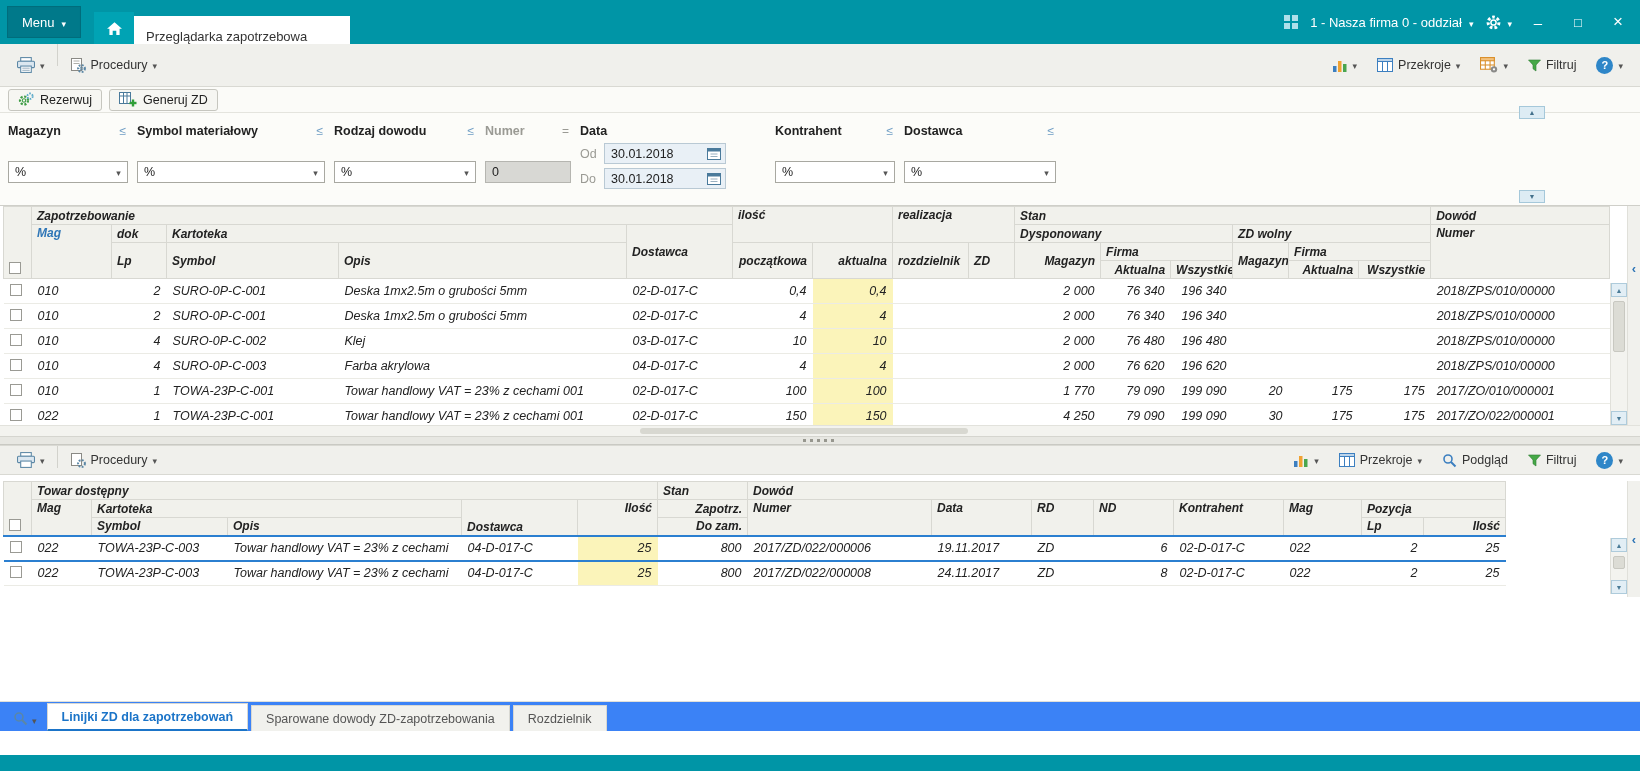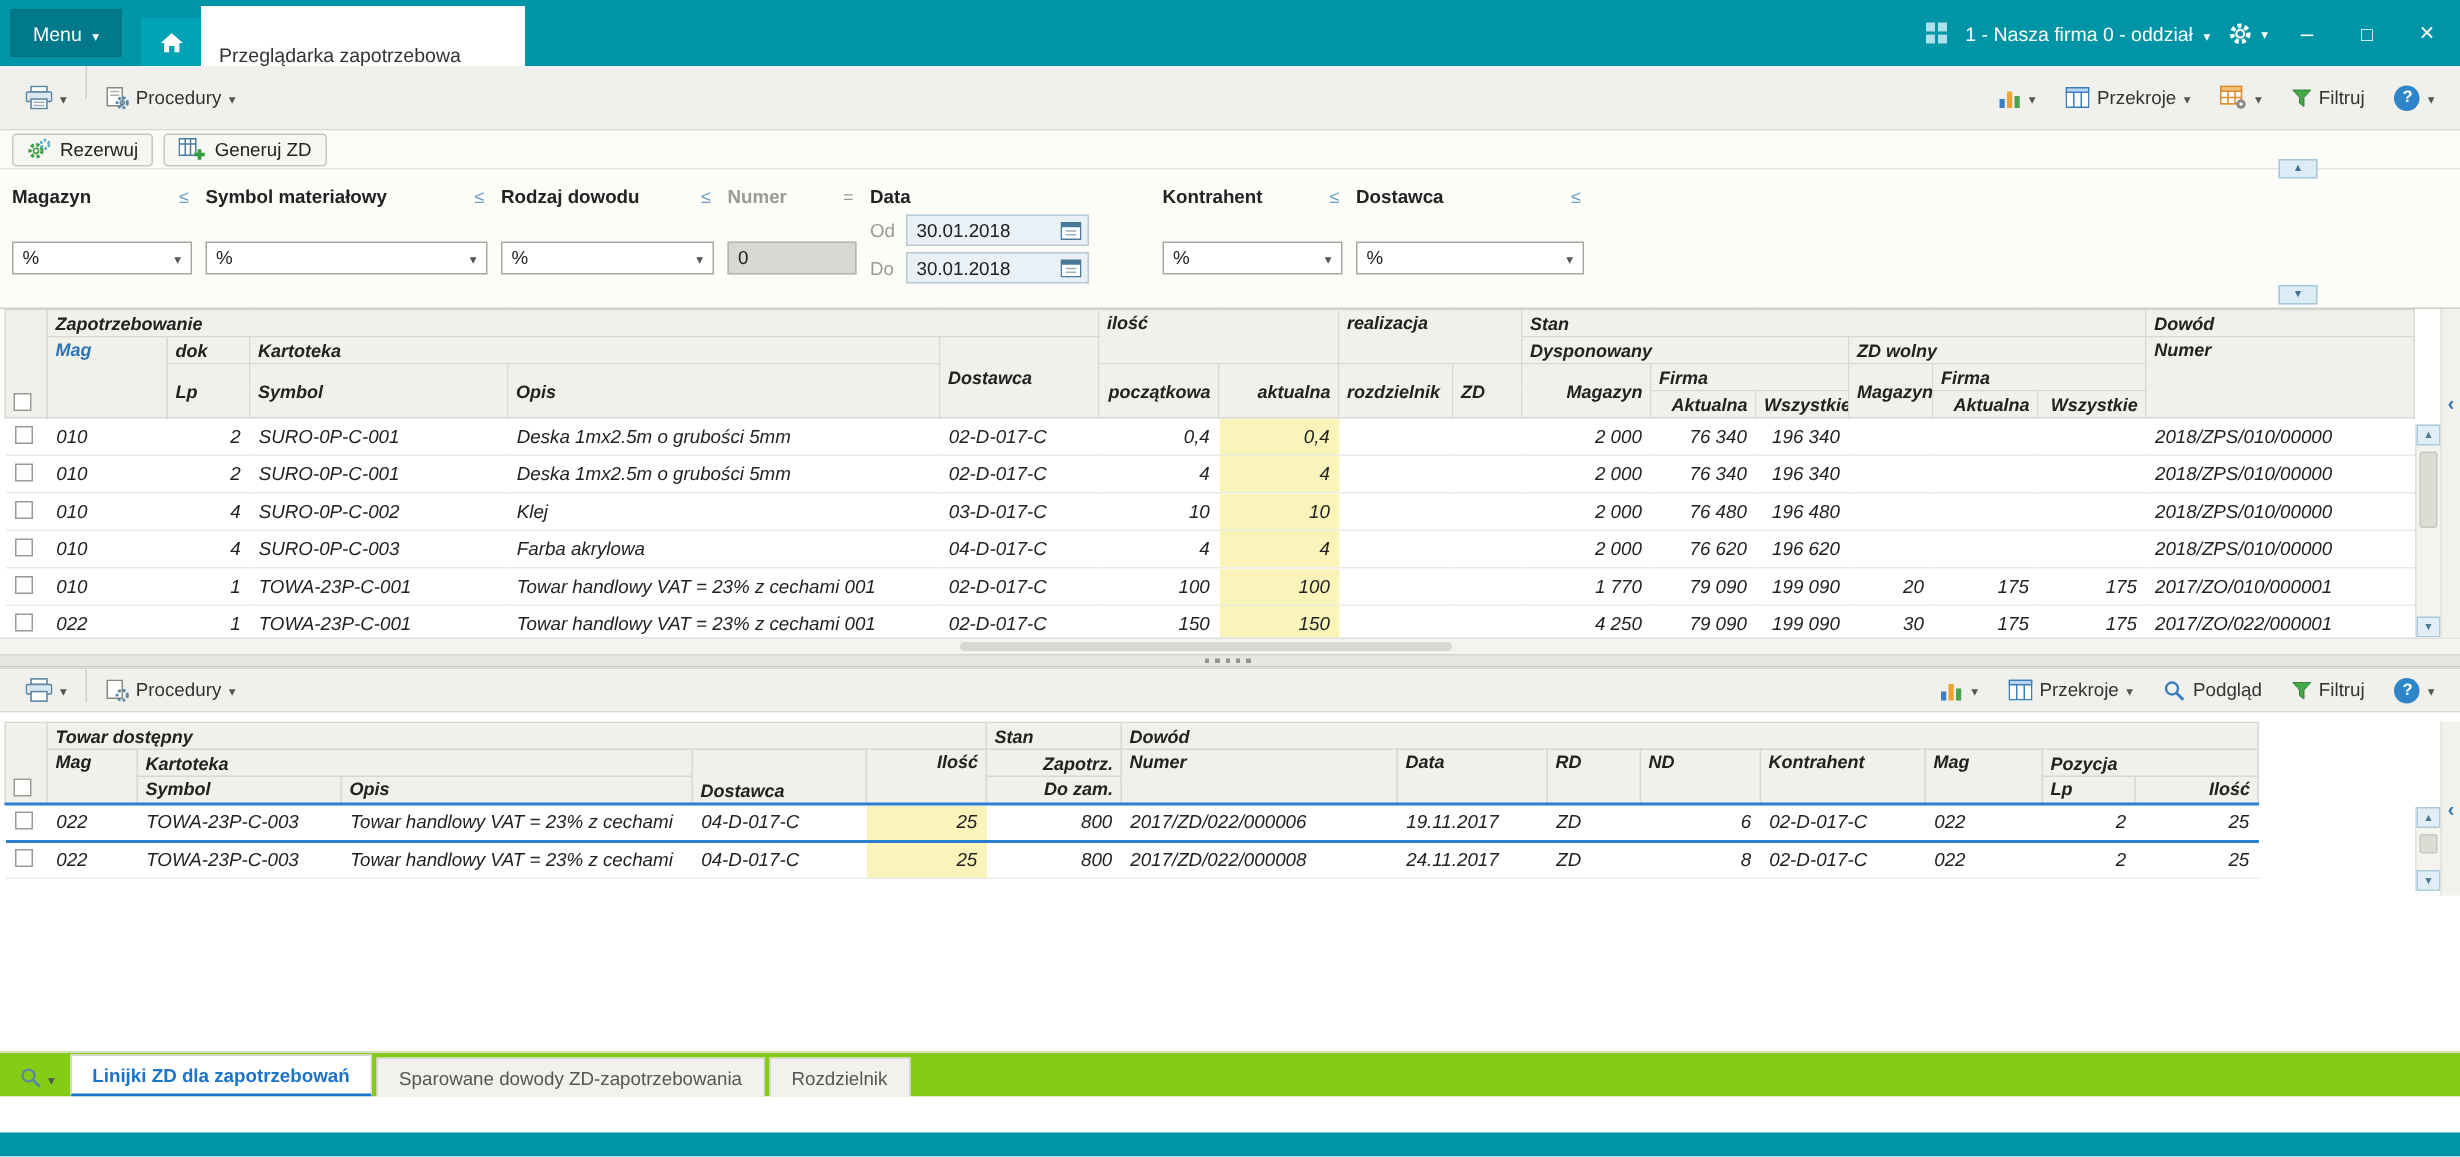--- a/index.html
+++ b/index.html
@@ -9,22 +9,22 @@
 
   
   .titlebar { flex: 0 0 44px; background: #0095a6; display: flex; align-items: center; }
   .menu-btn { margin-left: 8px; height: 30px; padding: 0 13px; background: #00798a;
     border: 1px solid #00677607; outline: 1px solid #006d7c; color: #fff; font-weight: normal;
     font-size: 13px; display: flex; align-items: center; gap: 7px; cursor: pointer; font-family: inherit; }
   .caret-w::after { content: "▾"; color: #fff; font-size: 9px; }
   .caret-d::after { content: "▾"; color: #555; font-size: 9px; }
   .home-tab { width: 40px; height: 32px; align-self: flex-end; display: flex; align-items: center;
     justify-content: center; margin-left: 14px; background: #00a3b4; }
-  .doc-tab { align-self: flex-end; height: 40px; background: #fff; padding: 12px 16px 0 12px;
-    display: flex; align-items: flex-end; font-size: 13px; color: #333; width: 216px;
+  .doc-tab { align-self: flex-end; height: 28px; background: #fff; padding: 12px 16px 0 12px;
+    display: flex; align-items: center; font-size: 13px; color: #333; width: 216px;
     white-space: nowrap; overflow: hidden; }
   .tb-spacer { flex: 1; }
   .tb-right { display: flex; align-items: center; gap: 12px; margin-right: 8px; color: #fff; }
   .apps-grid { display: grid; grid-template-columns: 6px 6px; gap: 2px; cursor: pointer; }
   .apps-grid i { height: 6px; background: #aee0ea; }
   .company { display: flex; align-items: center; gap: 7px; font-size: 13px; cursor: pointer; }
   .gear-wrap { display: flex; align-items: center; gap: 5px; cursor: pointer; }
   .winbtn { width: 28px; height: 26px; display: flex; align-items: center; justify-content: center;
     color: #fff; cursor: pointer; }
   .wb-min::after { content: "–"; font-size: 15px; }
@@ -133,21 +133,21 @@
     background: repeating-linear-gradient(90deg, #97978f 0 3px, transparent 3px 7px); }
 
   .gz-bot { flex: 0 0 122px; padding-top: 6px; }
   .gz-bot .tablewrap { flex: 0 0 auto; }
   .gz-bot .botspacer { flex: 1; background: #fff; }
   .gz-bot .vscroll { margin-top: 57px; height: 56px; flex: 0 0 17px; }
 
   .filler { flex: 1; background: #fff; }
 
   
-  .tabsbar { flex: 0 0 30px; background: #84cc16; border-top: 1px solid #e0e0da; display: flex;
+  .tabsbar { flex: 0 0 30px; background: #3b82f6; border-top: 1px solid #e0e0da; display: flex;
     align-items: flex-end; padding-left: 6px; gap: 3px; }
   .tab-tool { height: 25px; display: flex; align-items: center; padding: 0 7px; gap: 4px; cursor: pointer; }
   .btab { height: 26px; display: flex; align-items: center; padding: 0 14px; font-size: 12.5px;
     background: #f1f1ed; border: 1px solid #d8d8d2; border-bottom: none; color: #555;
     cursor: pointer; white-space: nowrap; }
   .btab.active { background: #fff; color: #1b74c8; font-weight: bold;
     border-bottom: 2px solid #1b74c8; height: 28px; }
   .gap-white { flex: 0 0 24px; background: #fff; }
   .teal-strip { flex: 0 0 16px; background: #0095a6; }
 </style>

